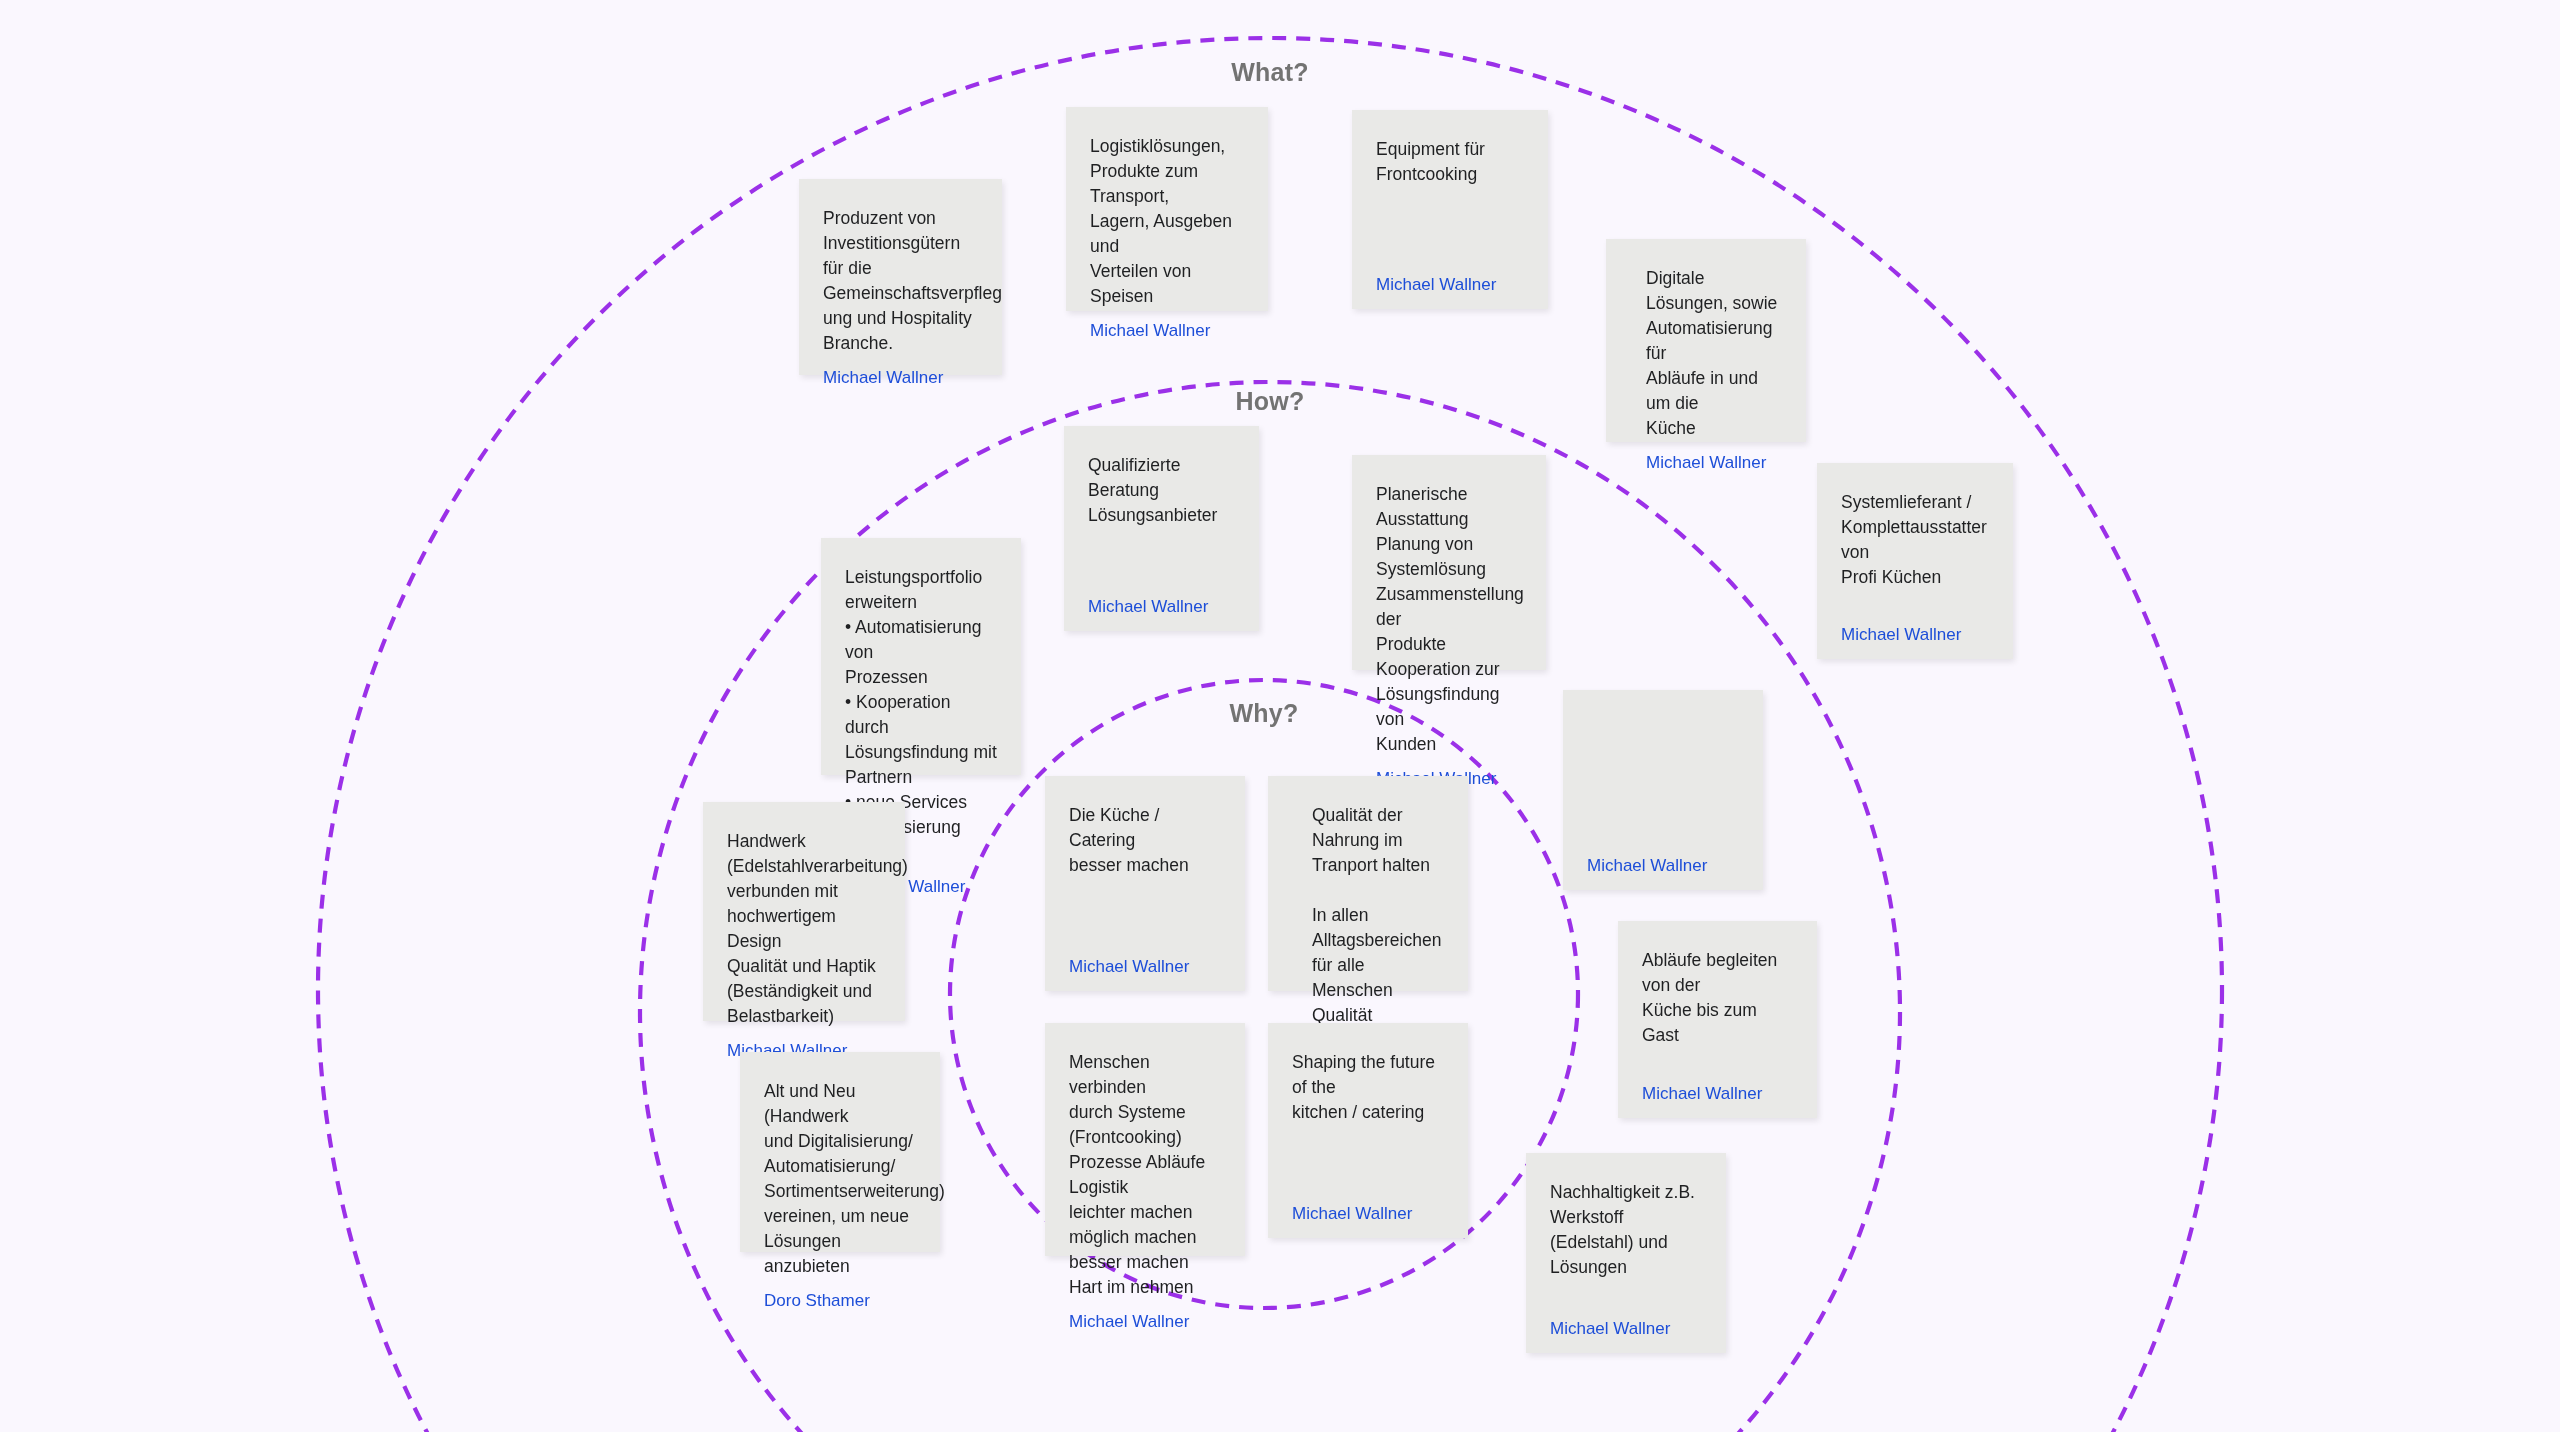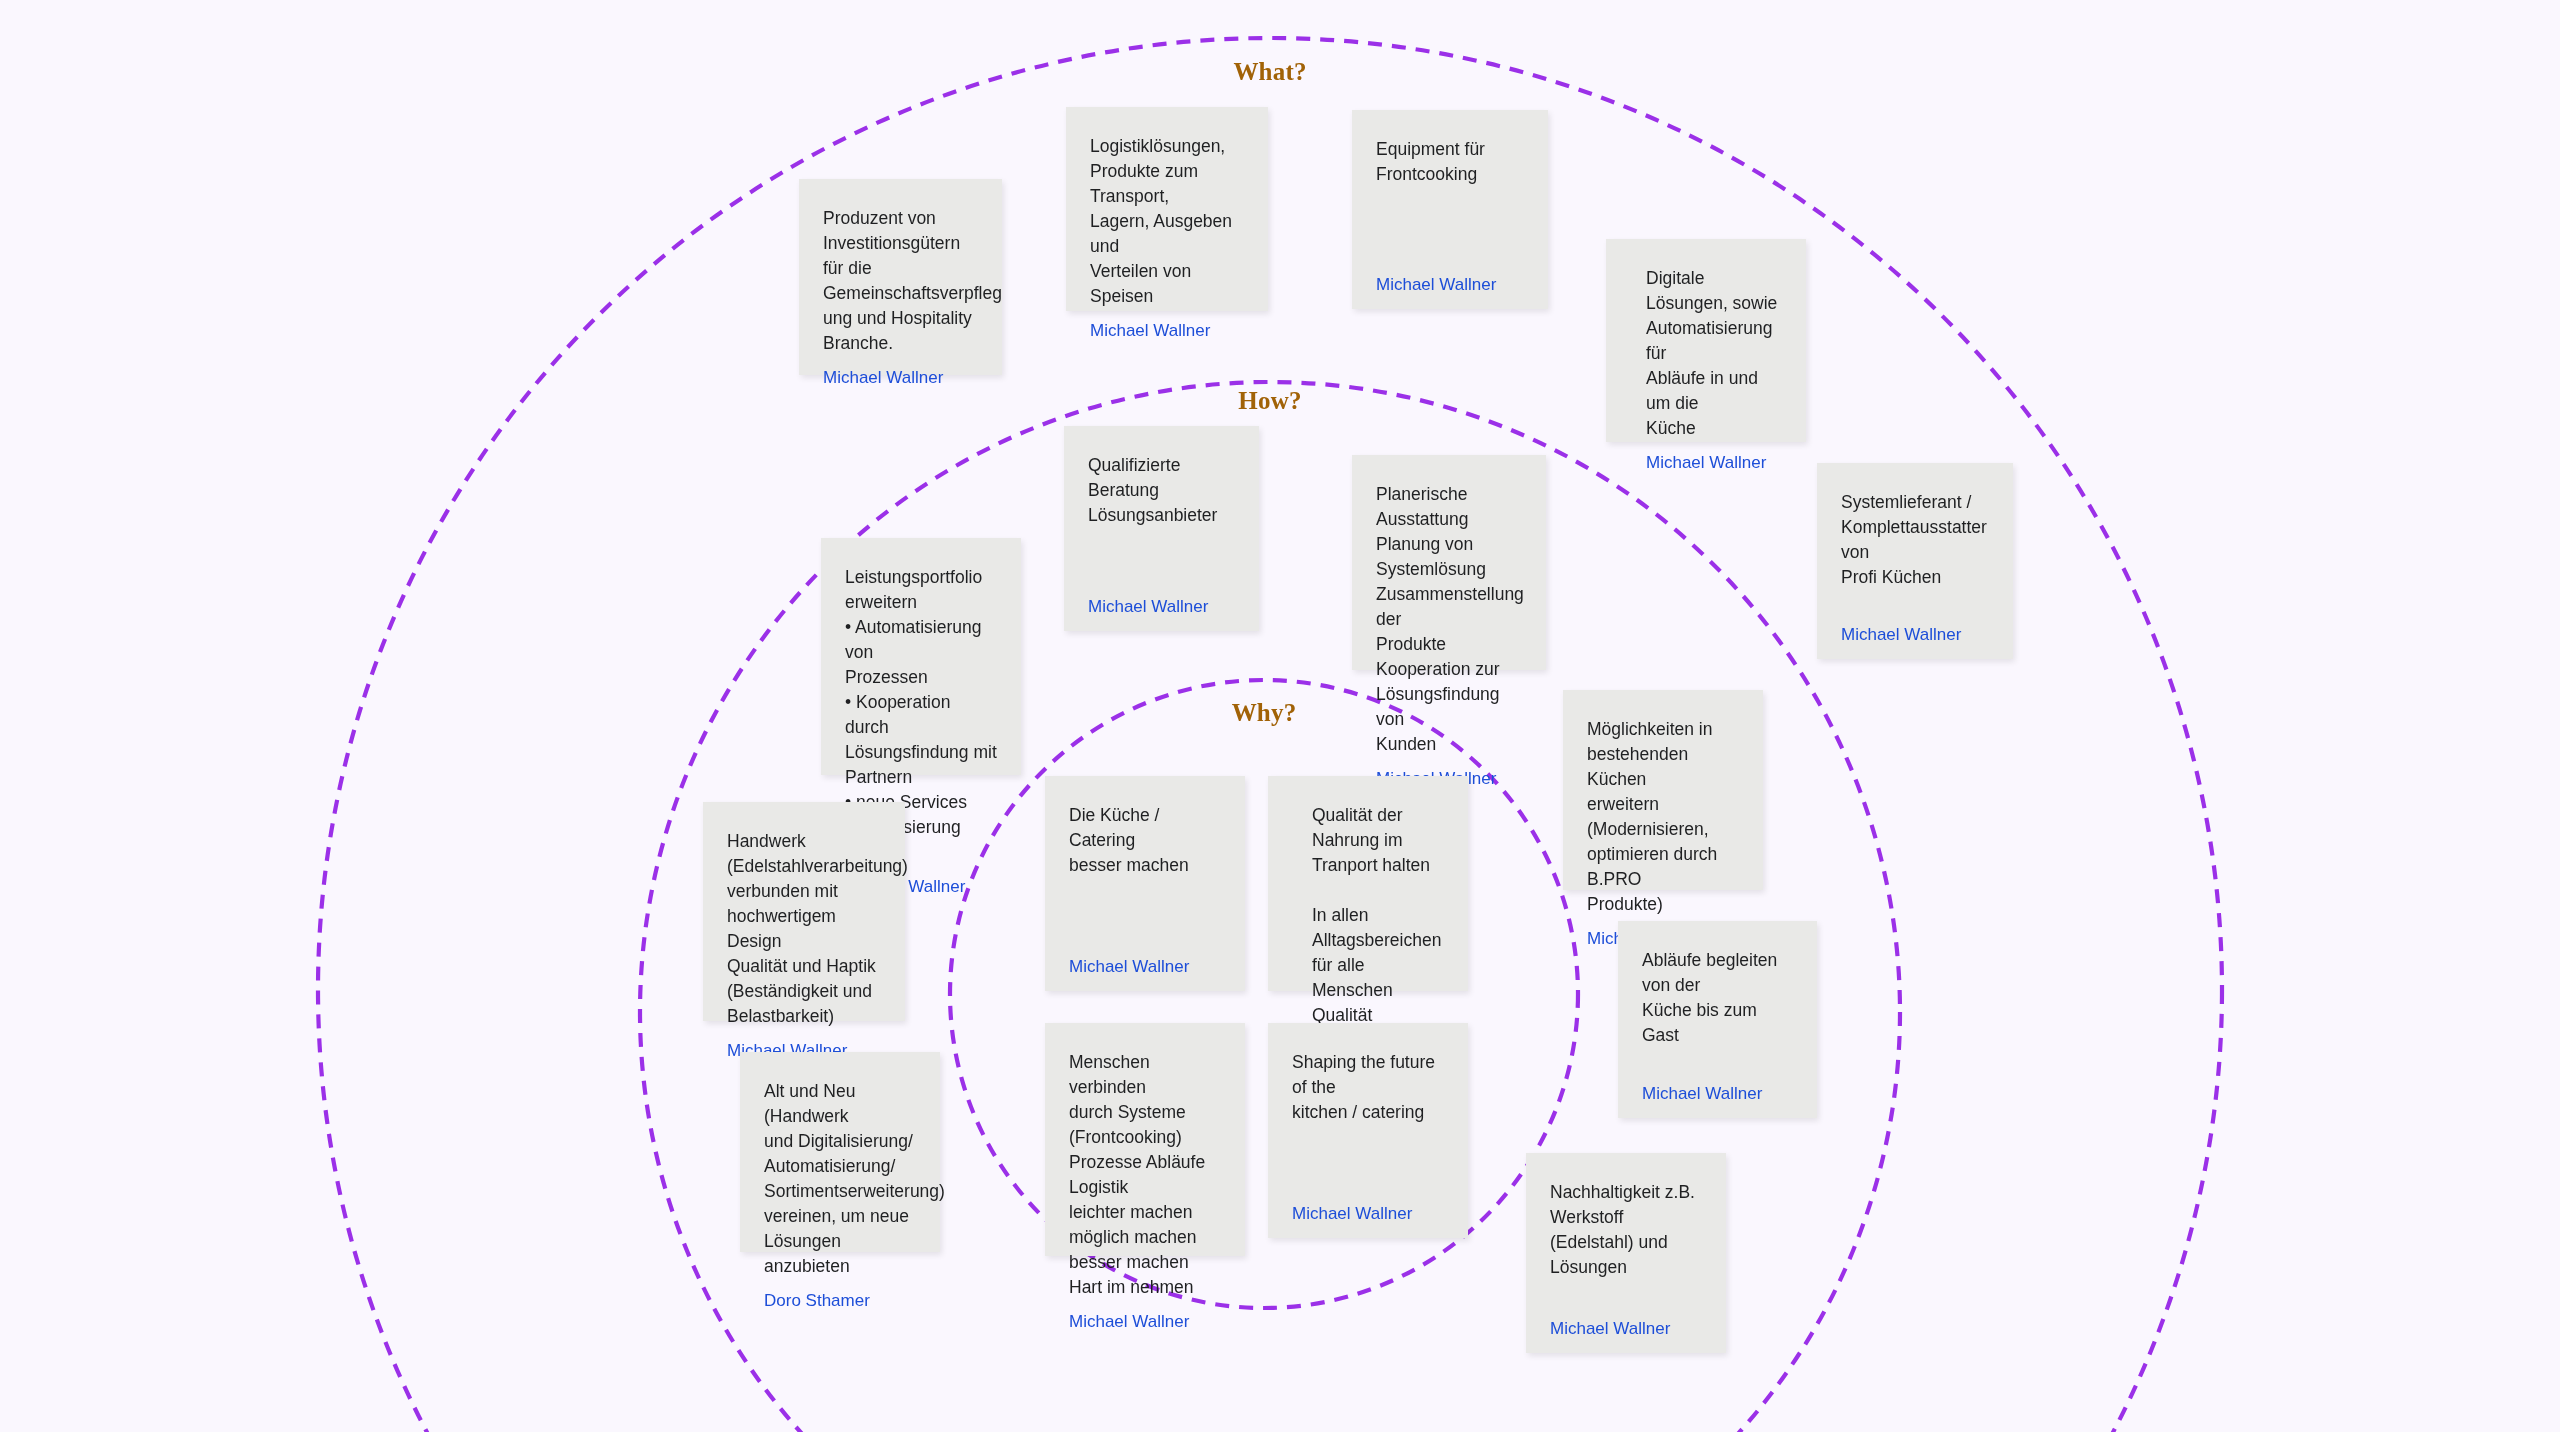--- a/index.html
+++ b/index.html
@@ -24,25 +24,25 @@
     position: absolute;
     left: 0;
     top: 0;
     width: 2560px;
     height: 1432px;
     pointer-events: none;
   }
   .ring-label {
     position: absolute;
     transform: translate(-50%, -50%);
-    font-family: Liberation Serif, serif;
+    font-family: Liberation Sans, sans-serif;
     font-weight: bold;
     font-size: 25px;
     letter-spacing: 0.2px;
-    color: #a16207;
+    color: #737373;
     white-space: nowrap;
   }
   .card {
     position: absolute;
     background: #e9e9e7;
     box-shadow: 2px 3px 6px rgba(0,0,0,0.09);
     box-sizing: border-box;
     padding: 27px 24px 16px 24px;
     display: flex;
     flex-direction: column;
@@ -135,25 +135,20 @@
 • Automatisierung von
 Prozessen
 • Kooperation durch
 Lösungsfindung mit
 Partnern
 • neue Services
 (Digitalisierung p.Con)</div>
         <div class="card-author">Michael Wallner</div>
       </div>
       <div class="card" style="left: 1563px; top: 690px; width: 200px; height: 200px;">
-        <div class="card-text">Möglichkeiten in
-bestehenden Küchen
-erweitern (Modernisieren,
-optimieren durch B.PRO
-Produkte)</div>
         <div class="card-author">Michael Wallner</div>
       </div>
       <div class="card" style="left: 703px; top: 802px; width: 202px; height: 219px;">
         <div class="card-text">Handwerk
 (Edelstahlverarbeitung)
 verbunden mit
 hochwertigem Design
 Qualität und Haptik
 (Beständigkeit und
 Belastbarkeit)</div>

